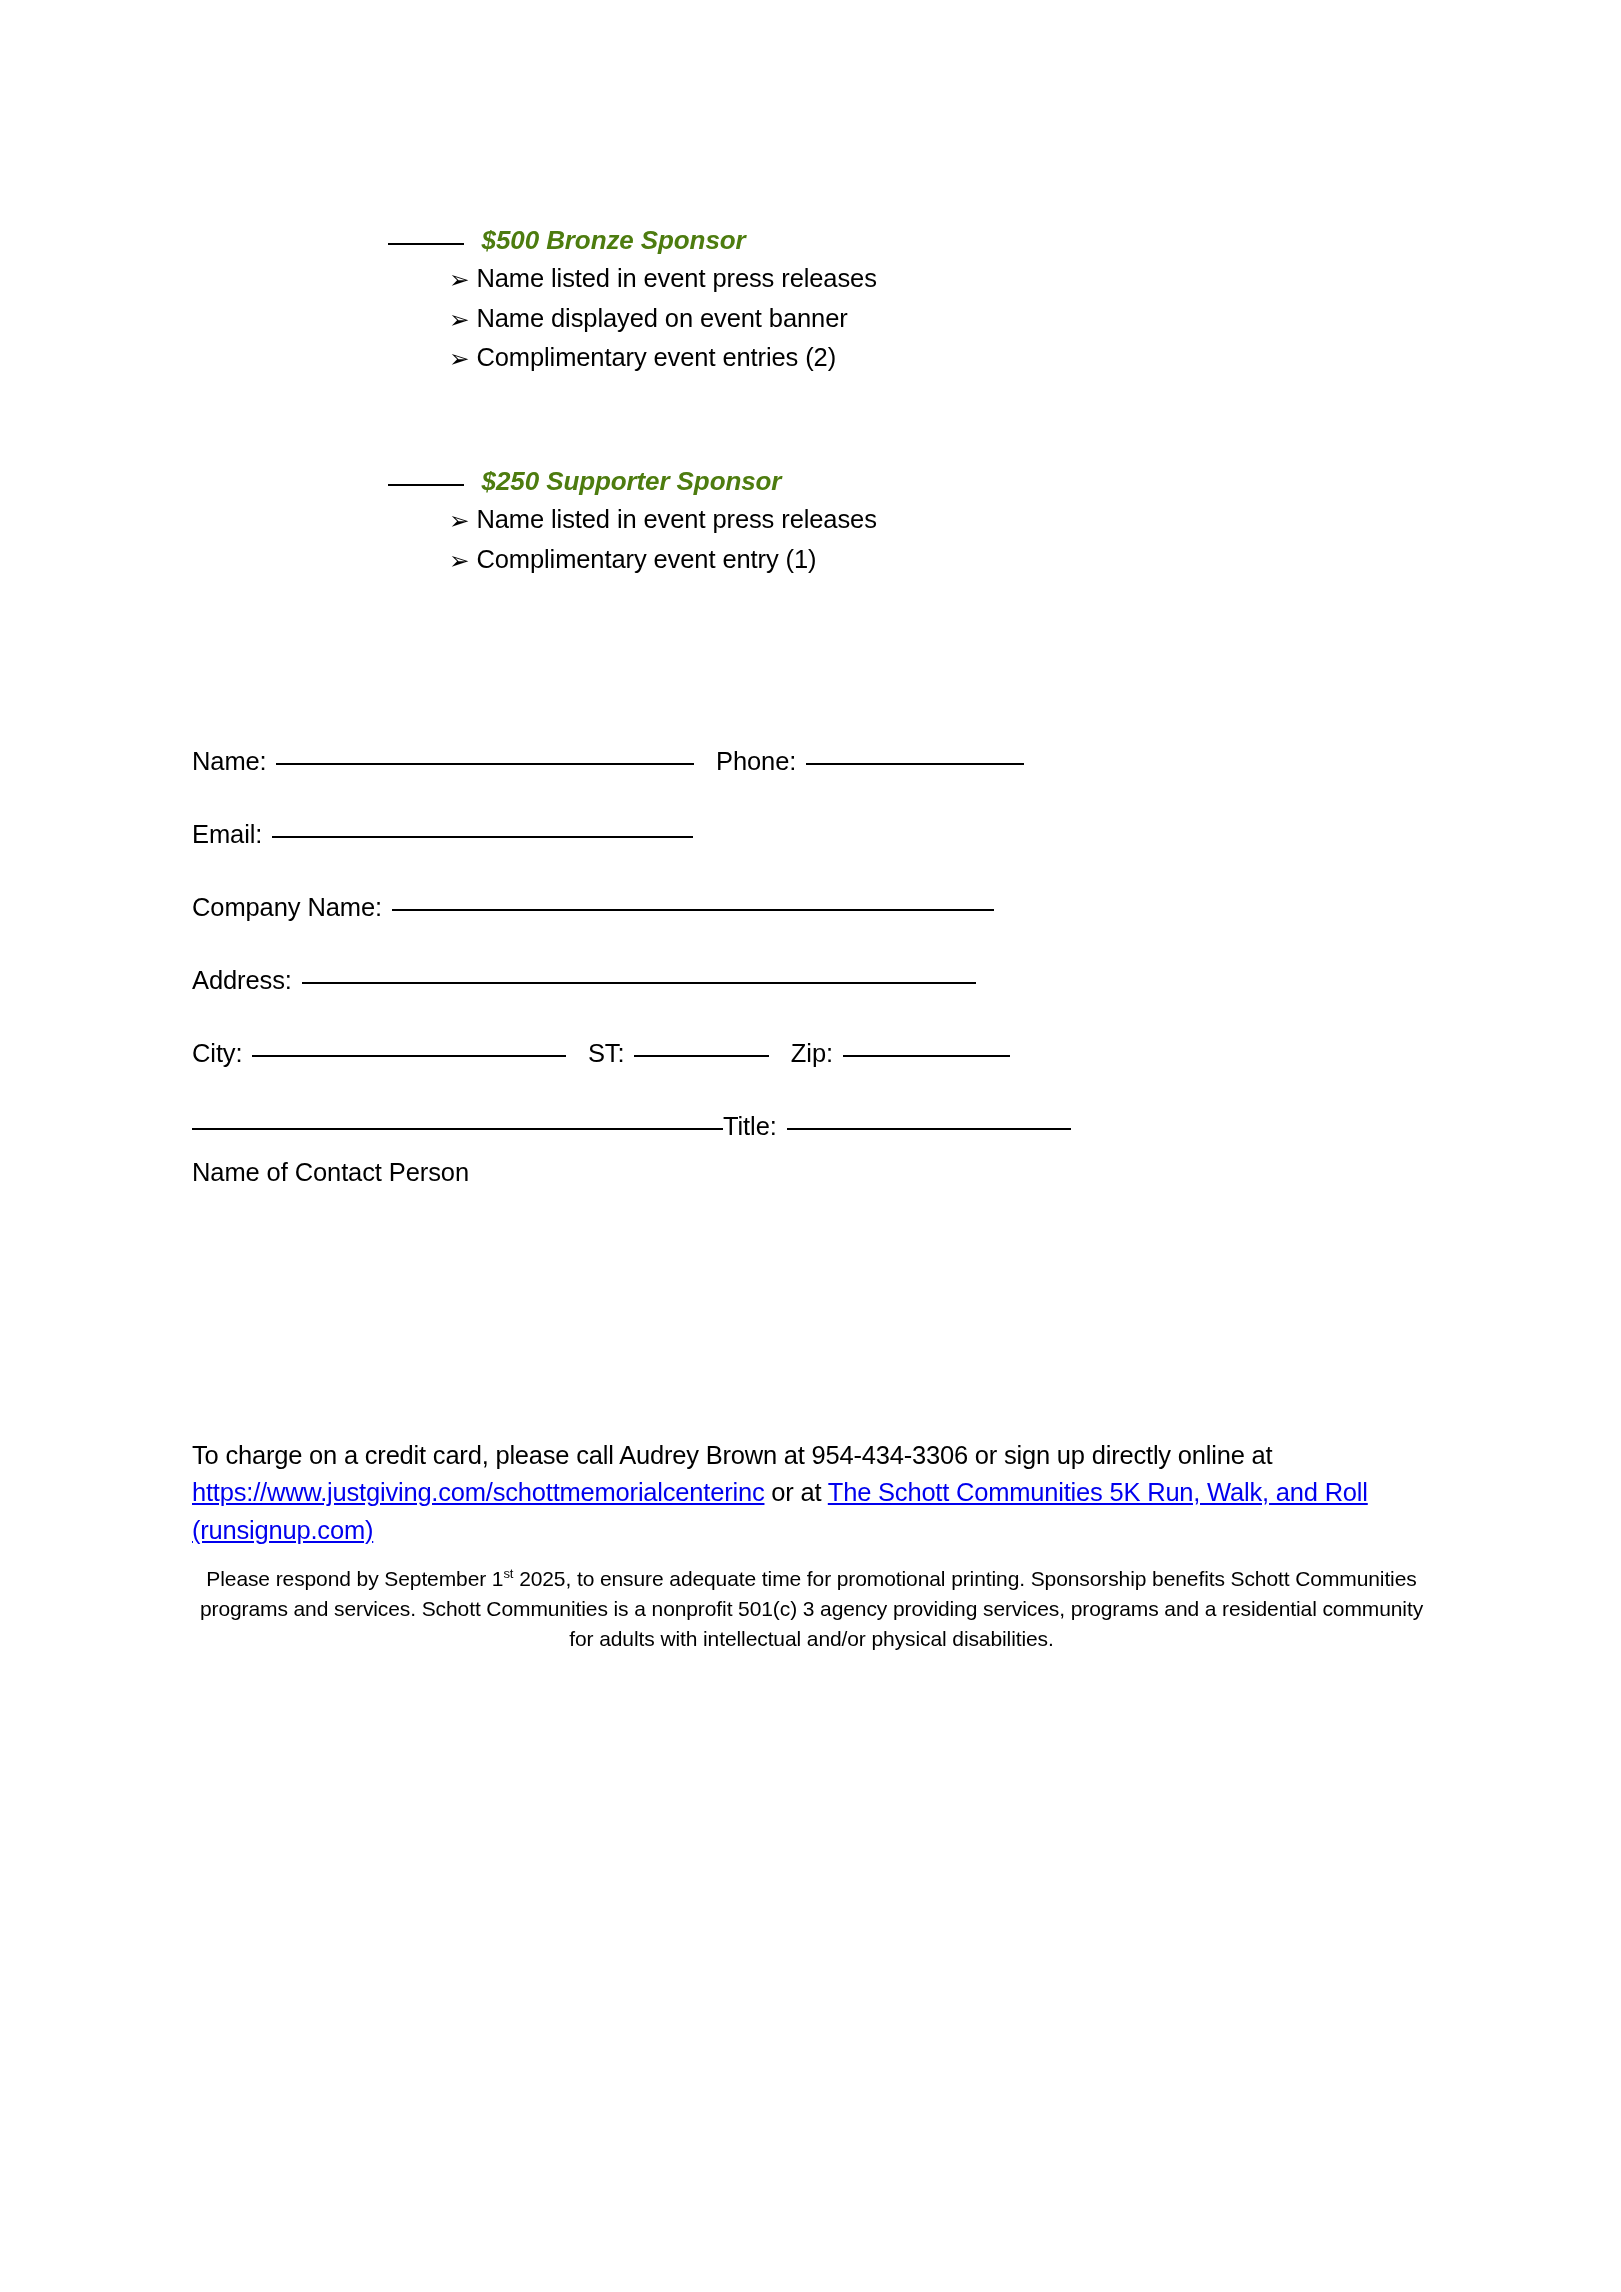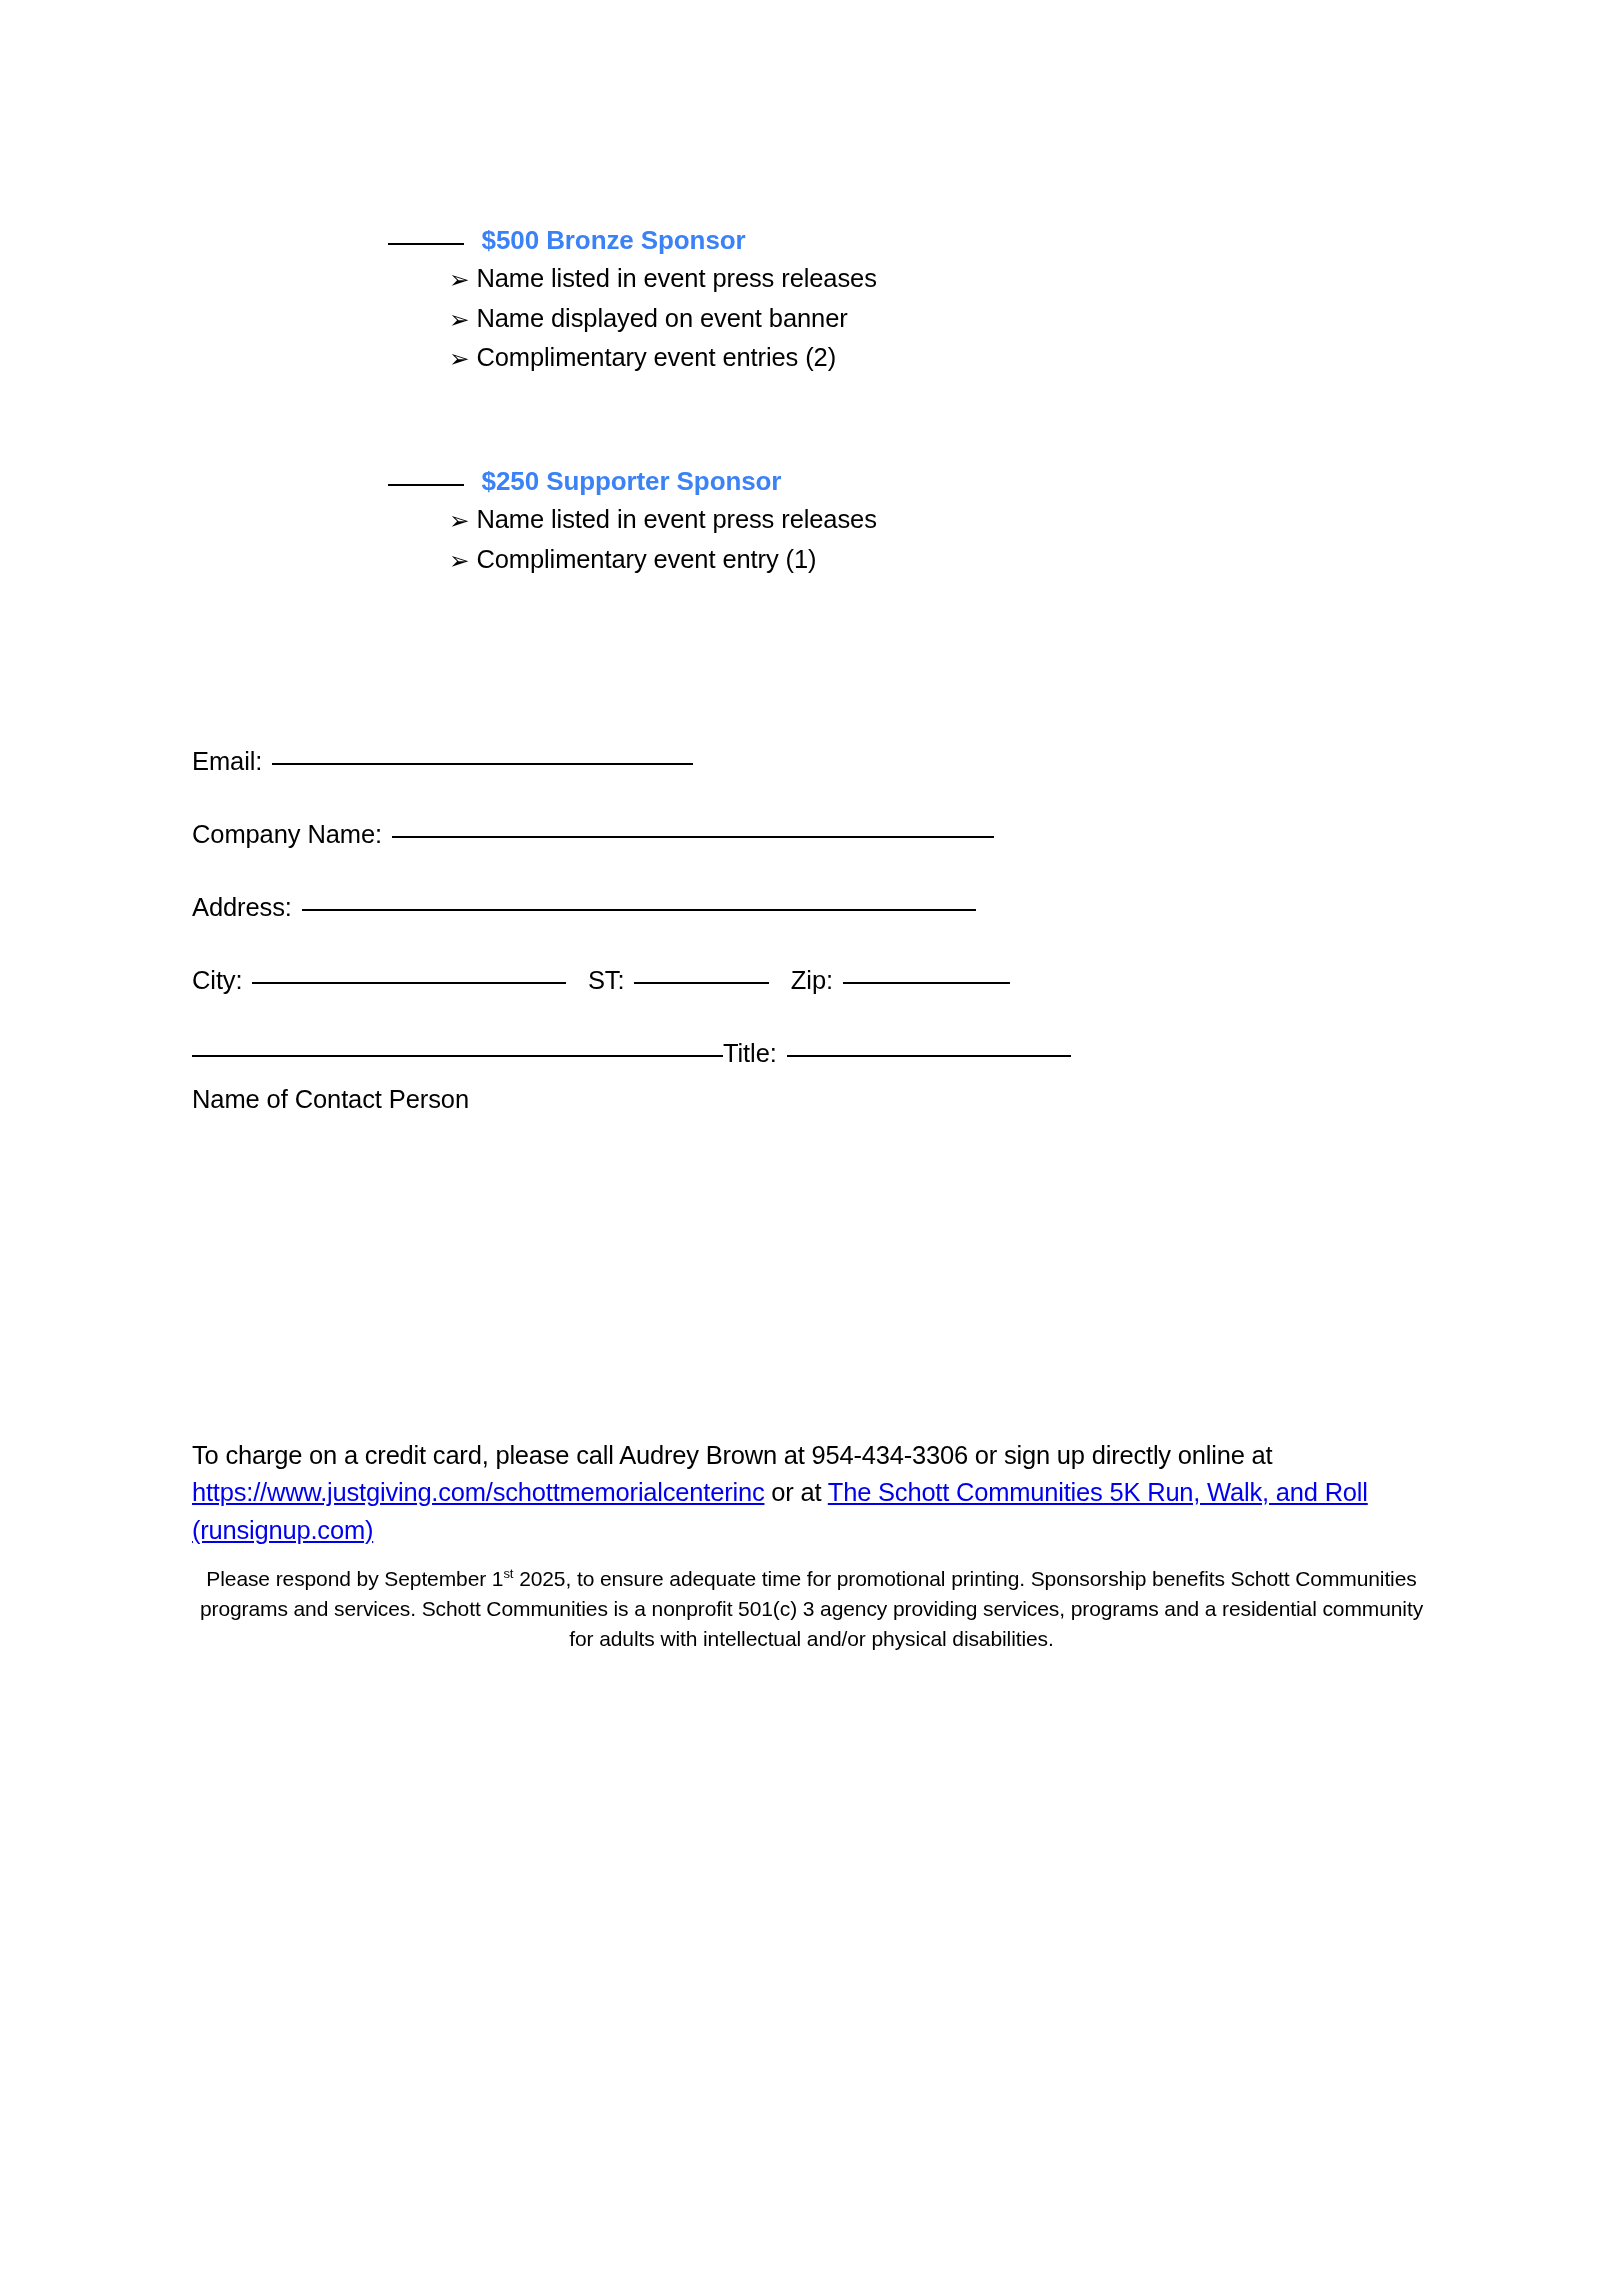--- a/index.html
+++ b/index.html
@@ -42,22 +42,23 @@
     width: 76px;
     border-bottom: 2.5px solid #000;
     height: 1px;
     position: relative;
     top: -3.9px;
     margin-right: 17.6px;
     flex: 0 0 auto;
   }
   .tier-title {
     font-weight: bold;
+    font-style: italic;
     font-size: 26px;
-    color: #3b82f6;
+    color: #4d7c0f;
     letter-spacing: -0.1px;
     white-space: nowrap;
   }
 
   .benefits {
     list-style: none;
     margin: 0;
     padding: 0;
     margin-top: 3.9px;
   }
@@ -211,20 +212,29 @@
       </li>
       <li class="benefit">
         <span class="arrow-bullet">➢</span>
         <span class="benefit-text">Complimentary event entry (1)</span>
       </li>
     </ul>
   </div>
 
   <div class="form-area">
 
+    <div class="form-row">
+      <span class="fld-label">Name:</span>
+      <span class="gap-sm"></span>
+      <span class="fld-rule w-name"></span>
+      <span class="gap-md"></span>
+      <span class="fld-label">Phone:</span>
+      <span class="gap-sm"></span>
+      <span class="fld-rule w-phone"></span>
+    </div>
 
     <div class="form-row">
       <span class="fld-label">Email:</span>
       <span class="gap-sm"></span>
       <span class="fld-rule w-email"></span>
     </div>
 
     <div class="form-row">
       <span class="fld-label">Company Name:</span>
       <span class="gap-sm"></span>

